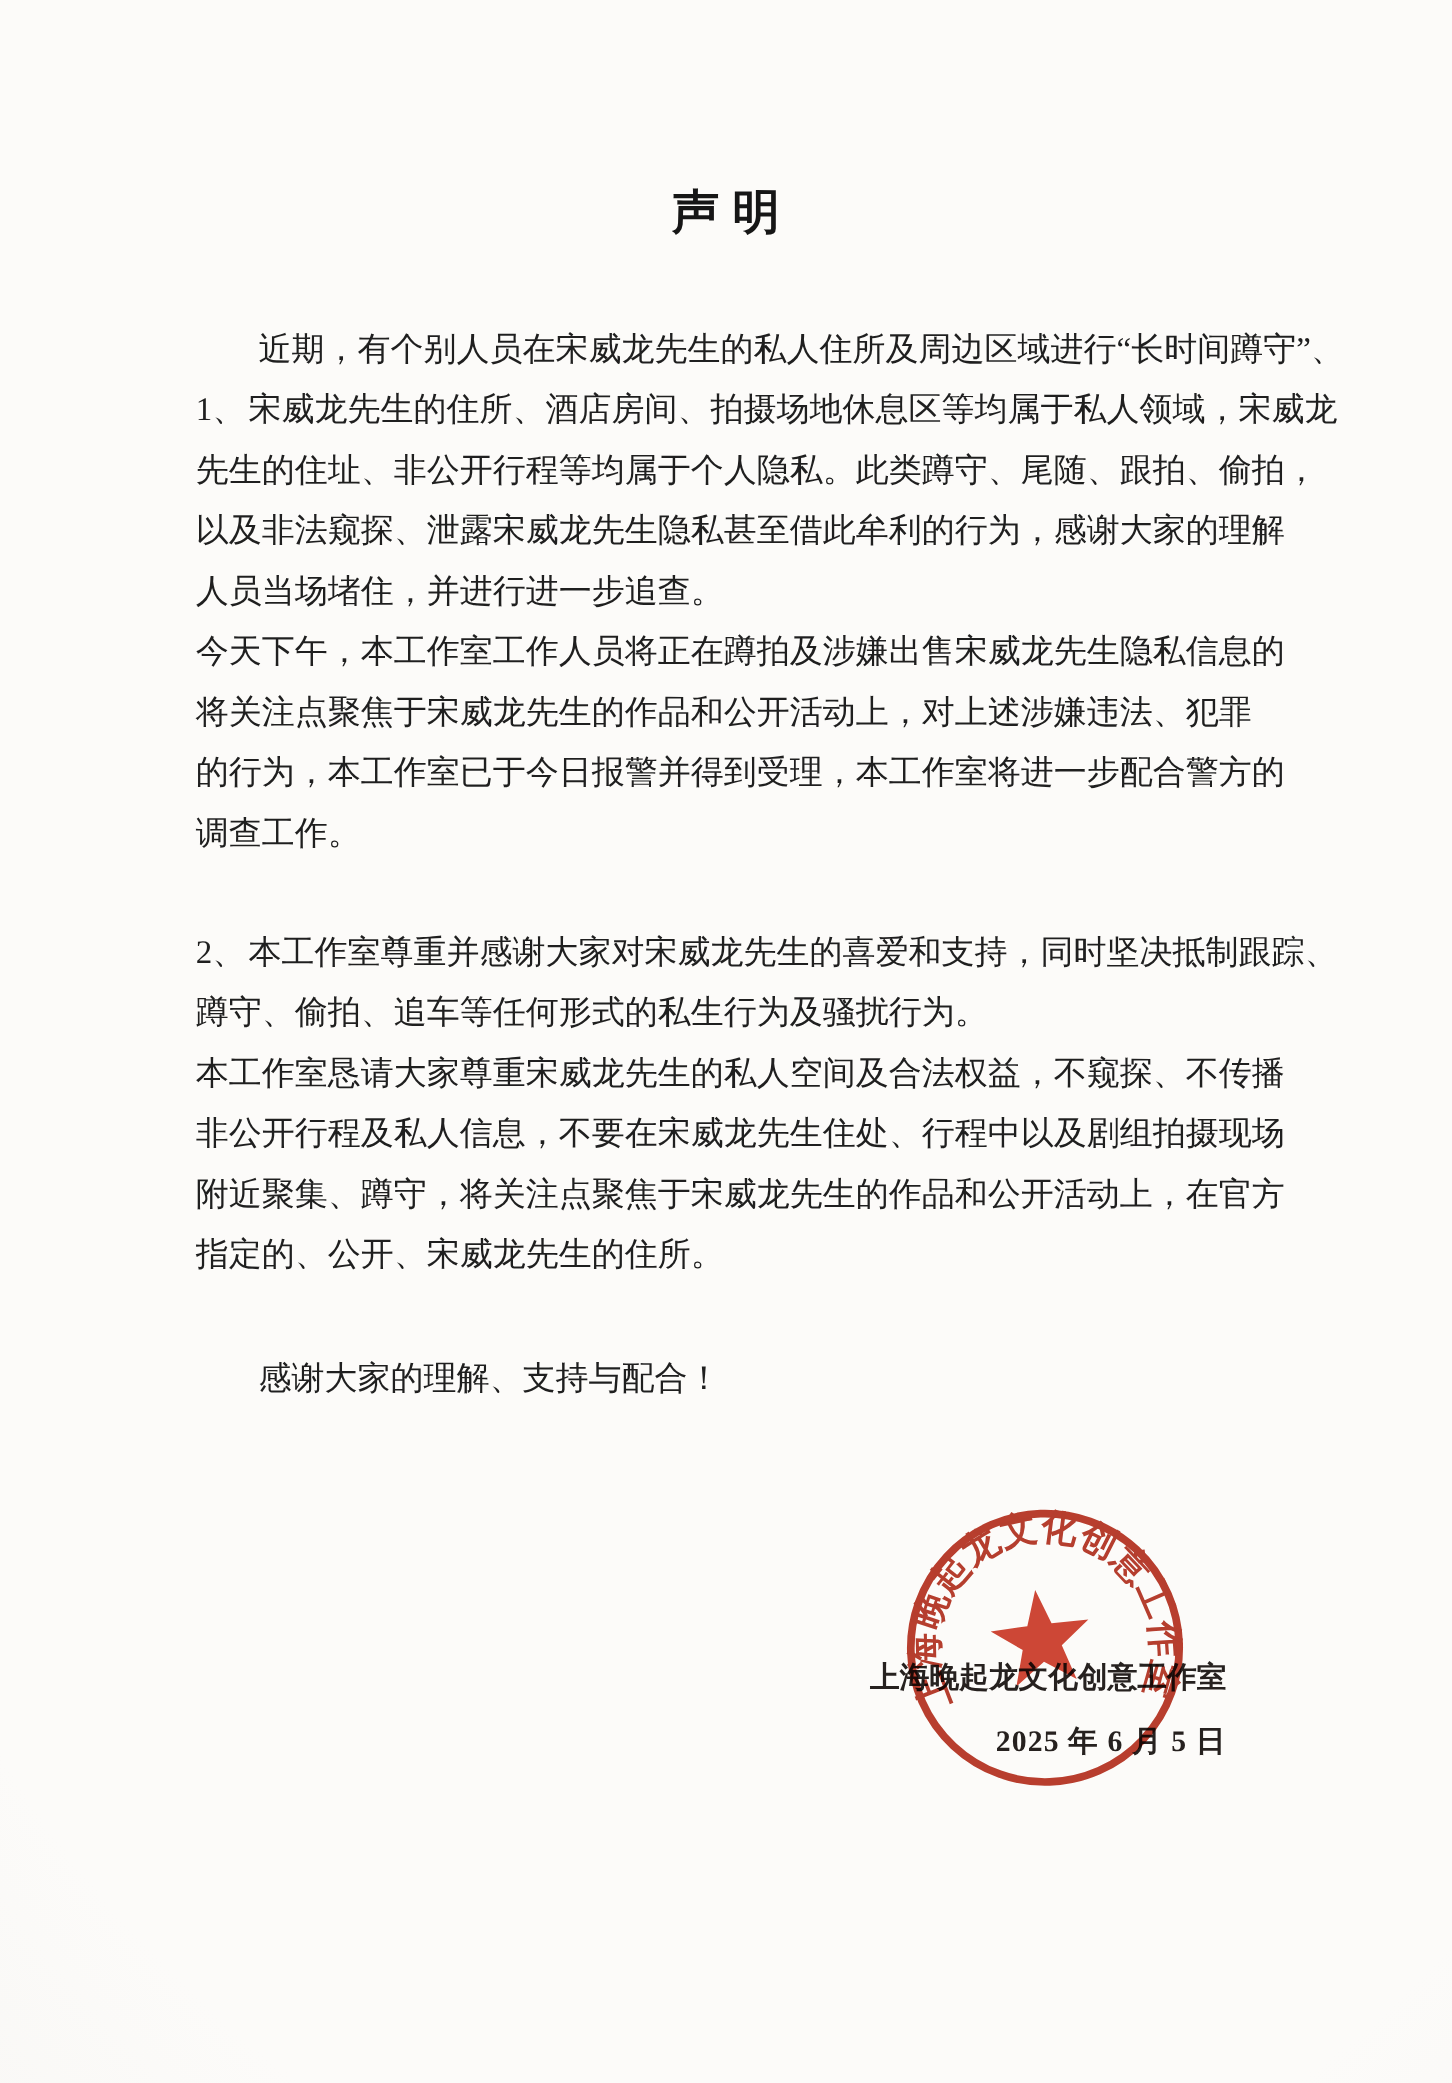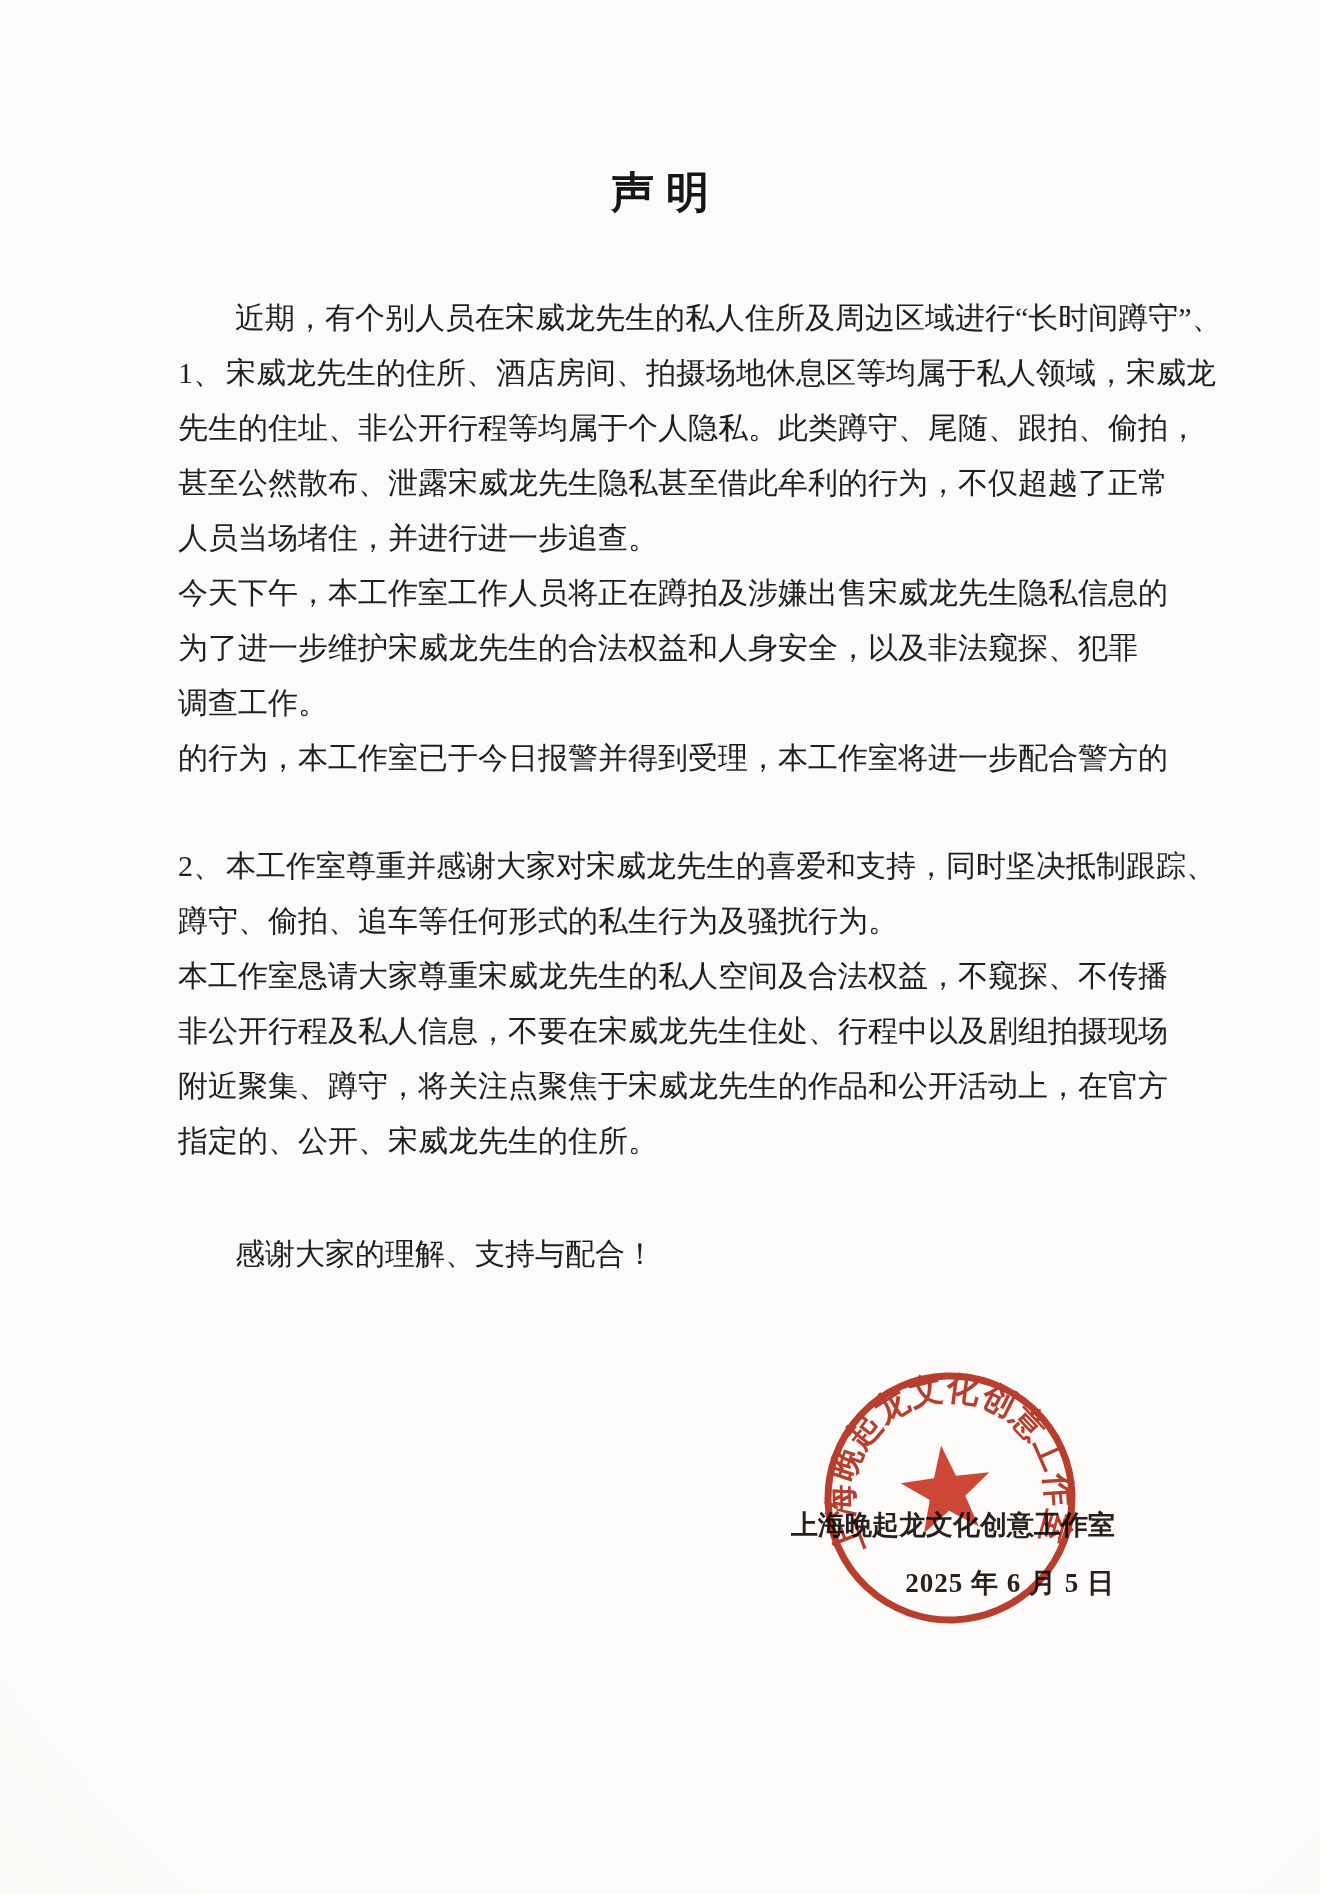--- a/index.html
+++ b/index.html
@@ -66,26 +66,26 @@
   <div class="content">
 
     <div>
       <div class="line indent">近期，有个别人员在宋威龙先生的私人住所及周边区域进行“长时间蹲守”、</div>
     </div>
 
 
     <div class="item">
       <div class="line"><span class="num">1、</span><span>宋威龙先生的住所、酒店房间、拍摄场地休息区等均属于私人领域，宋威龙</span></div>
       <div class="line">先生的住址、非公开行程等均属于个人隐私。此类蹲守、尾随、跟拍、偷拍，</div>
-      <div class="line">甚至公然散布、泄露宋威龙先生隐私甚至借此牟利的行为，不仅超越了正常</div>
+      <div class="line">以及非法窥探、泄露宋威龙先生隐私甚至借此牟利的行为，感谢大家的理解</div>
       <div class="line">人员当场堵住，并进行进一步追查。</div>
       <div class="line">今天下午，本工作室工作人员将正在蹲拍及涉嫌出售宋威龙先生隐私信息的</div>
-      <div class="line">为了进一步维护宋威龙先生的合法权益和人身安全，以及非法窥探、犯罪</div>
+      <div class="line">将关注点聚焦于宋威龙先生的作品和公开活动上，对上述涉嫌违法、犯罪</div>
+      <div class="line">的行为，本工作室已于今日报警并得到受理，本工作室将进一步配合警方的</div>
       <div class="line">调查工作。</div>
-      <div class="line">的行为，本工作室已于今日报警并得到受理，本工作室将进一步配合警方的</div>
     </div>
 
     <div class="gap-sections"></div>
 
     <div class="item">
       <div class="line"><span class="num">2、</span><span>本工作室尊重并感谢大家对宋威龙先生的喜爱和支持，同时坚决抵制跟踪、</span></div>
       <div class="line">蹲守、偷拍、追车等任何形式的私生行为及骚扰行为。</div>
       <div class="line">本工作室恳请大家尊重宋威龙先生的私人空间及合法权益，不窥探、不传播</div>
       <div class="line">非公开行程及私人信息，不要在宋威龙先生住处、行程中以及剧组拍摄现场</div>
       <div class="line">附近聚集、蹲守，将关注点聚焦于宋威龙先生的作品和公开活动上，在官方</div>

